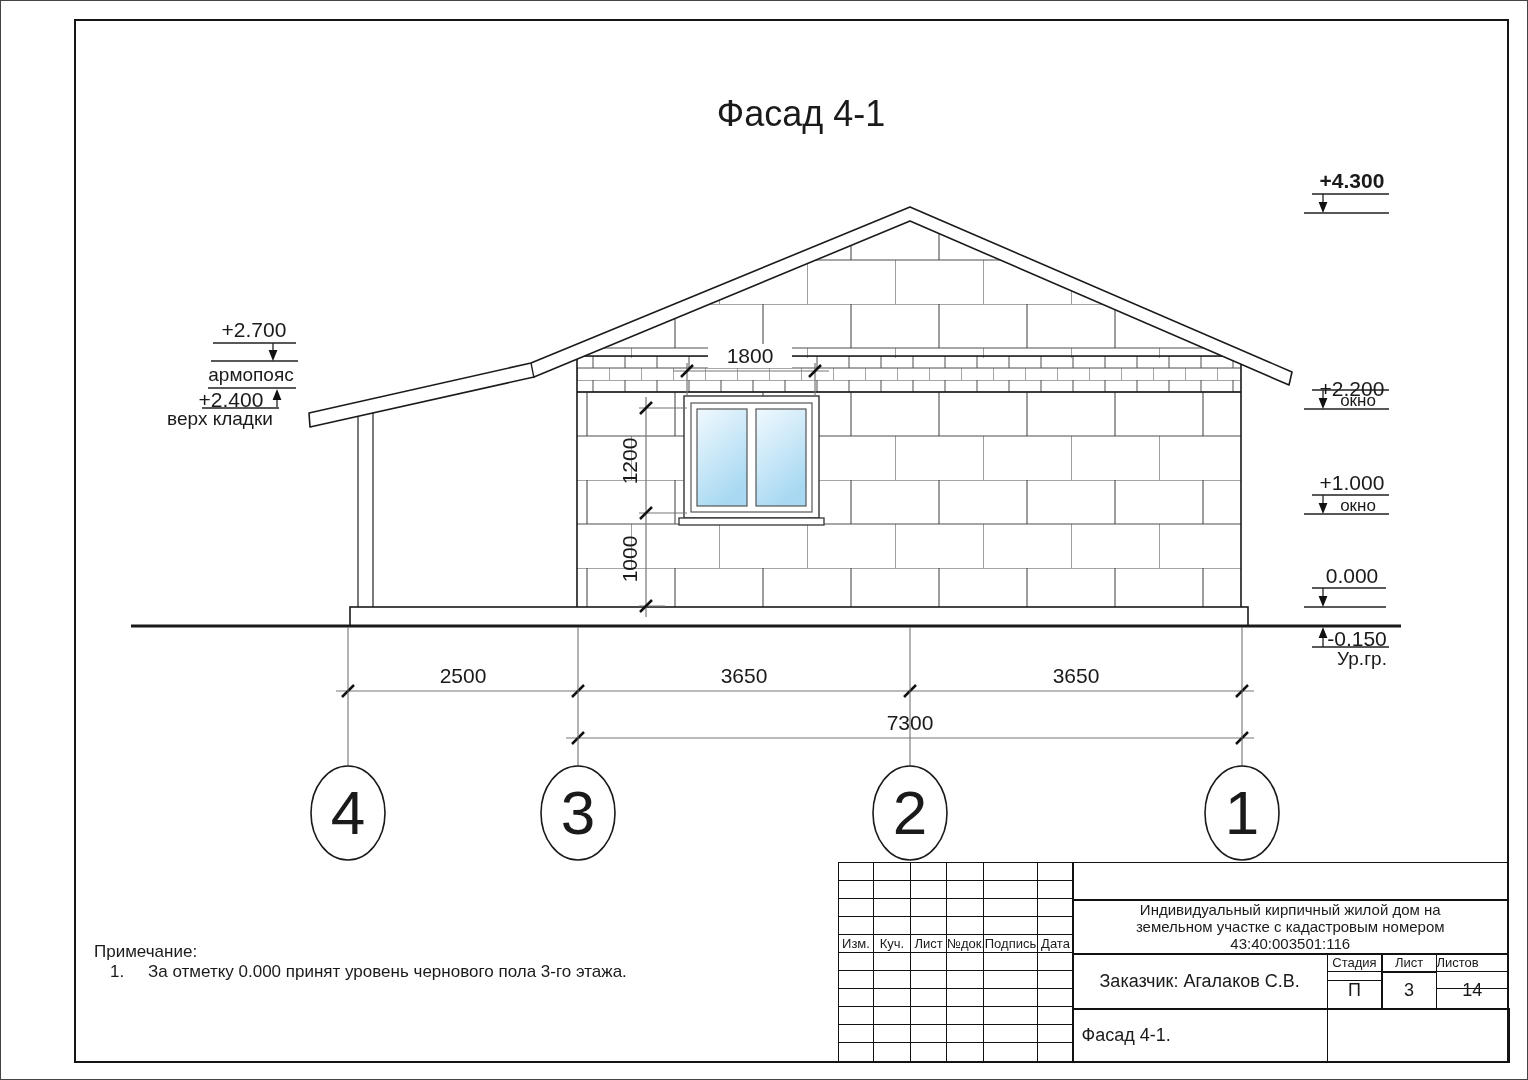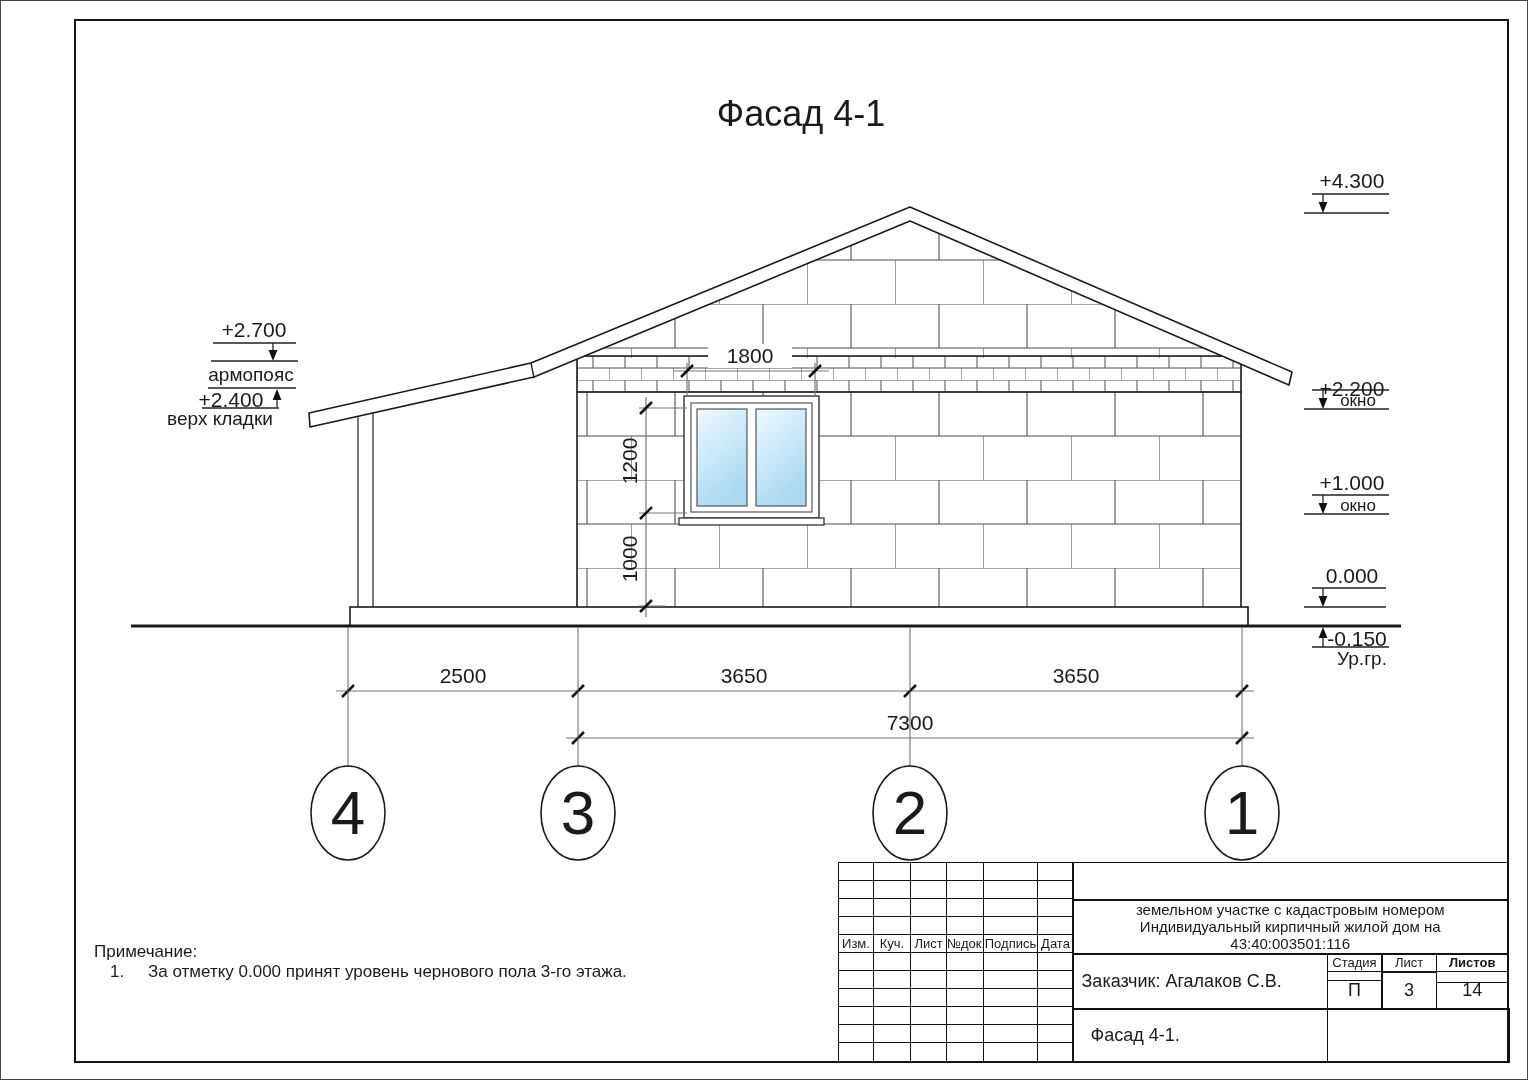--- a/index.html
+++ b/index.html
@@ -107,21 +107,21 @@
     </g>
   </svg>
 
   <div class="lb ct" style="left:598px;top:92px;width:404px;font-size:36px;">Фасад 4-1</div>
 
   <div class="lb ct" style="left:200px;top:317px;width:106px;font-size:21px;">+2.700</div>
   <div class="lb ct" style="left:197px;top:363px;width:106px;font-size:19px;">армопояс</div>
   <div class="lb ct" style="left:184px;top:387px;width:92px;font-size:21px;">+2.400</div>
   <div class="lb ct" style="left:148px;top:407px;width:142px;font-size:19px;">верх кладки</div>
 
-  <div class="lb ct" style="left:1301px;top:168px;width:100px;font-size:21px;">+4.300</div>
+  <div class="lb ct" style="left:1301px;top:168px;width:100px;font-size:21px;font-weight:bold;">+4.300</div>
   <div class="lb ct" style="left:1301px;top:365px;width:100px;font-size:21px;margin-top:11px;">+2.200</div>
   <div class="lb ct" style="left:1324px;top:390px;width:66px;font-size:17px;">окно</div>
   <div class="lb ct" style="left:1301px;top:470px;width:100px;font-size:21px;">+1.000</div>
   <div class="lb ct" style="left:1324px;top:495px;width:66px;font-size:17px;">окно</div>
   <div class="lb ct" style="left:1301px;top:563px;width:100px;font-size:21px;">0.000</div>
   <div class="lb ct" style="left:1306px;top:626px;width:100px;font-size:21px;">-0.150</div>
   <div class="lb ct" style="left:1311px;top:647px;width:100px;font-size:19px;">Ур.гр.</div>
 
   <div class="lb ct" style="left:707px;top:343px;width:84px;font-size:21px;background:#fff;">1800</div>
   <div class="lb ct rot" style="left:589px;top:448px;width:80px;height:24px;font-size:21px;">1200</div>
@@ -238,29 +238,29 @@
             <td></td>
             <td></td>
             <td></td>
             <td></td>
           </tr>
     </tbody>
       </table>
 
     <div class="tbcell" style="left:233.5px;top:0;width:437.5px;height:38.5px;"></div>
     <div class="tbcell" style="left:233.5px;top:37px;width:437.5px;height:55.5px;display:flex;flex-direction:column;justify-content:center;">
+      <div class="projline">Индивидуальный кирпичный жилой дом на</div>
       <div class="projline">земельном участке с кадастровым номером</div>
-      <div class="projline">Индивидуальный кирпичный жилой дом на</div>
       <div class="projline">43:40:003501:116</div>
     </div>
-    <div class="tbcell flexc" style="left:233.5px;top:91px;width:256.5px;height:56.5px;font-size:18px;padding-left:9px;">Заказчик: Агалаков С.В.</div>
+    <div class="tbcell flexc" style="left:233.5px;top:91px;width:256.5px;height:56.5px;font-size:18px;padding-left:27px;">Заказчик: Агалаков С.В.</div>
 
     <div class="tbcell" style="left:488.5px;top:91px;width:56px;height:28px;font-size:13px;text-align:center;line-height:17px;">Стадия</div>
     <div class="tbcell" style="left:543px;top:91px;width:56px;height:19.5px;font-size:13px;text-align:center;line-height:17px;">Лист</div>
-    <div class="tbcell" style="left:597.5px;top:91px;width:73.5px;height:30px;font-size:13px;text-align:center;line-height:17px;font-weight:bold;">Листов</div>
+    <div class="tbcell" style="left:597.5px;top:91px;width:73.5px;height:36px;font-size:13px;line-height:17px;">Листов</div>
     <div class="tbcell" style="left:488.5px;top:109px;width:56px;height:38.5px;font-size:18px;text-align:center;line-height:36px;">П</div>
     <div class="tbcell" style="left:543px;top:109px;width:56px;height:38.5px;font-size:18px;text-align:center;line-height:36px;">3</div>
     <div class="tbcell" style="left:597.5px;top:109px;width:73.5px;height:38.5px;font-size:18px;text-align:center;line-height:36px;">14</div>
-    <div class="tbcell flexc" style="left:233.5px;top:146px;width:256.5px;height:55px;font-size:18px;padding-left:18px;">Фасад 4-1.</div>
+    <div class="tbcell flexc" style="left:233.5px;top:146px;width:256.5px;height:55px;font-size:18px;padding-left:9px;">Фасад 4-1.</div>
     <div class="tbcell" style="left:488.5px;top:146px;width:183px;height:55px;"></div>
   </div>
 
 </div>
 
 </body></html>

